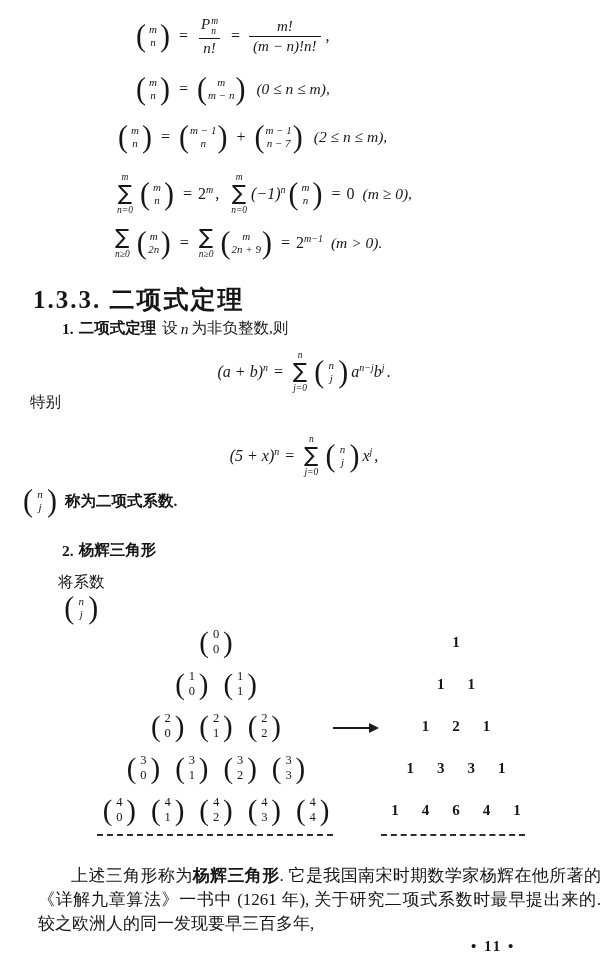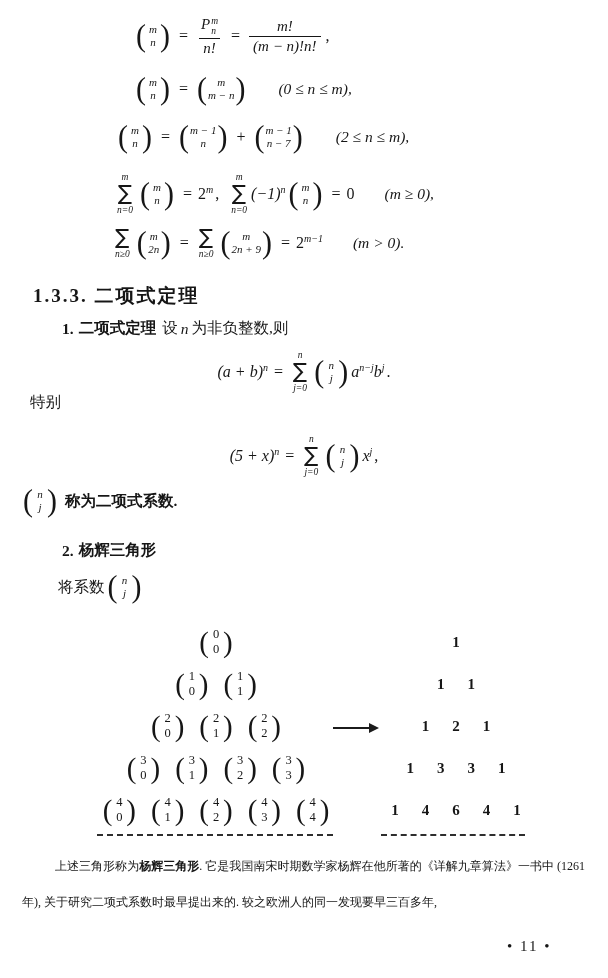--- a/index.html
+++ b/index.html
@@ -6,56 +6,56 @@
   .page{position:relative;width:608px;height:978px;background:#fff;overflow:hidden;
         font-family:"Liberation Serif","DejaVu Serif",serif;color:#161616;}
   
   .fline{position:absolute;display:flex;align-items:center;font-size:16px;white-space:nowrap;}
   .centered{left:0;right:0;justify-content:center;}
   .it{font-style:italic;}
   .bold{font-weight:700;}
   .grp{display:inline;}
   .op{margin:0 6px;}
   .tail{margin-left:2px;}
-  .cond{font-style:italic;margin-left:30px;font-size:15.5px;}
+  .cond{font-style:italic;margin-left:8px;font-size:15.5px;}
   
   .binom{display:inline-flex;align-items:center;margin:0 2px;}
   .binom .par{font-size:30px;font-weight:400;line-height:1;padding:0 1px;transform:scaleY(1.05);}
   .binom .stk{display:inline-flex;flex-direction:column;align-items:center;font-size:11px;line-height:1.2;min-width:12px;}
   .fstk{font-style:italic;}
   
   .frac{display:inline-flex;flex-direction:column;align-items:center;margin:0 3px;font-size:15px;}
   .frac .num{padding:0 4px 1px;display:inline-flex;align-items:flex-start;}
   .frac .den{border-top:1.4px solid #161616;padding:1px 4px 0;}
   .ss{display:inline-flex;flex-direction:column;align-items:flex-start;font-size:9.5px;line-height:1.1;font-style:italic;margin-left:1px;}
   
   .sum{display:inline-flex;flex-direction:column;align-items:center;margin:0 4px;line-height:1;}
   .sum .lim{font-size:9.5px;font-style:italic;line-height:1.1;}
   .sum .sg{font-size:21px;line-height:1;font-family:"DejaVu Sans","Liberation Sans",sans-serif;padding:1px 0;}
   sup.e{font-size:10px;font-style:italic;line-height:0;vertical-align:super;}
   
-  .h333{position:absolute;left:33px;top:283px;font-size:19px;font-weight:700;letter-spacing:2px;}
+  .h333{position:absolute;left:33px;top:283px;font-size:25px;font-weight:700;letter-spacing:2px;}
   .textline{position:absolute;font-size:15.5px;display:flex;align-items:center;}
   .mr4{margin-right:5px;} .mr12{margin-right:6px;} .mr2{margin-right:3px;}
   
   .triL{position:absolute;left:88px;top:621px;width:256px;}
   .triR{position:absolute;left:378px;top:621px;width:156px;}
   .trow{height:42px;display:flex;align-items:center;justify-content:center;}
   .triL .trow{gap:9px;}
   .triR .trow{gap:23px;}
   .binom.tri .stk{font-size:12.5px;font-style:normal;}
   .binom.tri .par{font-size:29px;}
   .numcell{font-size:15px;font-weight:700;}
   .arrow{position:absolute;left:333px;top:727px;width:44px;height:2px;background:#1b1b1b;}
   .arrow:after{content:"";position:absolute;right:-2px;top:-4.5px;width:0;height:0;
     border-left:10px solid #1b1b1b;border-top:5px solid transparent;border-bottom:5px solid transparent;}
   .dash{position:absolute;height:0;border-top:2px dashed #2e2e2e;}
-  .para{position:absolute;left:22px;top:848px;width:563px;font-size:12px;line-height:36px;
-        text-align:justify;text-indent:33px;margin:0;}
-  .footer{position:absolute;left:507px;top:938px;font-size:15px;font-weight:400;letter-spacing:2px;}
+  .para{position:absolute;left:22px;top:848px;width:563px;font-size:17px;line-height:24px;
+        text-align:justify;text-indent:33px;margin:16px;}
+  .footer{position:absolute;left:471px;top:938px;font-size:15px;font-weight:700;letter-spacing:2px;}
 </style>
 </head>
 <body>
 
 <div class="page">
 
   <div class="fline" style="left:133px;top:16px;">
     <span class="binom">
         <span class="par">(</span>
         <span class="stk fstk">
@@ -265,21 +265,21 @@
         <span class="par">)</span>
       </span>
     <span class="bold" style="font-size:15.5px;margin-left:5px;">称为二项式系数.</span>
   </div>
 
   <div class="textline" style="left:62px;top:540px;">
     <span class="bold mr4">2.</span>
     <span class="bold">杨辉三角形</span>
   </div>
 
-  <div class="fline" style="left:58px;top:572px;font-size:15.5px;">
+  <div class="fline" style="left:58px;top:572px;font-size:15.5px;flex-direction:column;">
     <span>将系数</span>
     <span class="binom">
         <span class="par">(</span>
         <span class="stk fstk">
           <span>n</span>
           <span>j</span>
         </span>
         <span class="par">)</span>
       </span>
   </div>

